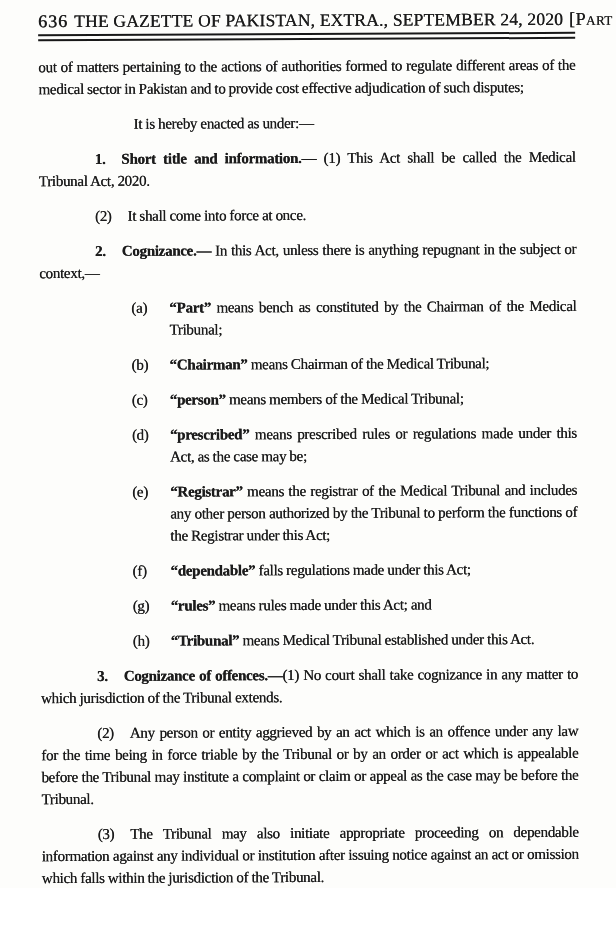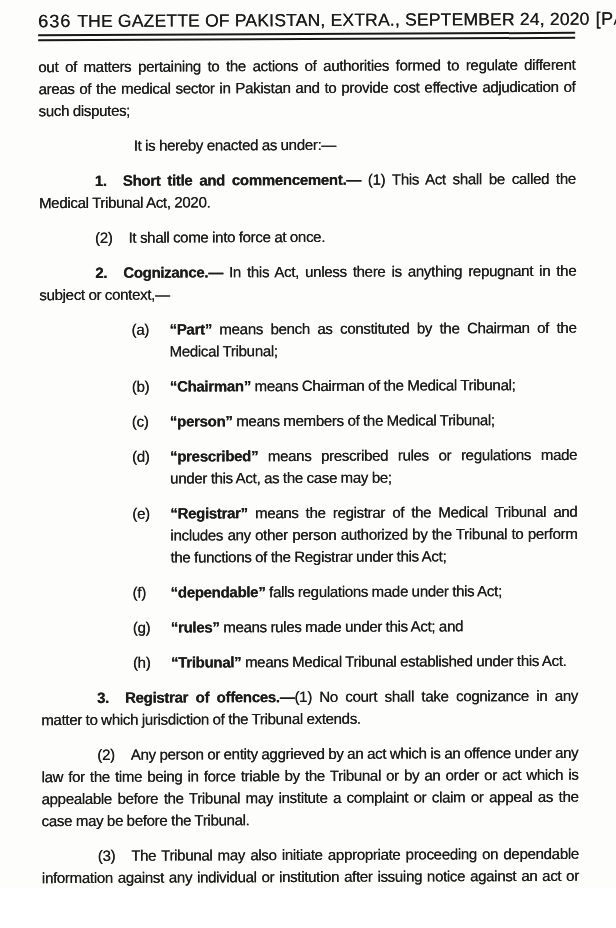--- a/index.html
+++ b/index.html
@@ -1,21 +1,21 @@
 <!DOCTYPE html>
 <html style="--ink: #1c1c1c; --paper: #fdfdfb;"><head>
 <meta charset="utf-8">
 <style>
   html,body{margin:0;padding:0;background:#ffffff;}
   .page{
     position:relative;
     width:616px;height:888px;
     background:var(--paper,#fdfdfb);
     color:var(--ink,#1c1c1c);
-    font-family:Liberation Sans, sans-serif;
+    font-family:Liberation Serif, serif;
     overflow:hidden;
     box-sizing:border-box;
   }
   .inner{
     padding:10px 41px 0 38px;
     transform:rotate(-0.25deg);
     transform-origin:50% 0;
   }
   .masthead{
     display:flex;justify-content:space-between;align-items:baseline;
@@ -59,21 +59,21 @@
       <span class="num">636</span>
       <span class="title">THE GAZETTE OF PAKISTAN, EXTRA., SEPTEMBER 24, 2020</span>
       <span class="part">[Part I</span>
     </div>
 
     <div class="rule-double"></div>
 
     <div class="doc">
         <p class="para flush"><span>out of matters pertaining to the actions of authorities formed to regulate different areas of the medical sector in Pakistan and to provide cost effective adjudication of such disputes;</span></p>
         <p class="para deep"><span>It is hereby enacted as under:—</span></p>
-        <p class="para std"><span class="b gap">1.</span><span class="b">Short title and commencement.—</span><span> (1) This Act shall be called the Medical Tribunal Act, 2020.</span></p>
+        <p class="para std"><span class="b gap">1.</span><span class="b">Short title and information.—</span><span> (1) This Act shall be called the Medical Tribunal Act, 2020.</span></p>
         <p class="para std"><span class="gap">(2)</span><span>It shall come into force at once.</span></p>
         <p class="para std"><span class="b gap">2.</span><span class="b">Cognizance.—</span><span> In this Act, unless there is anything repugnant in the subject or context,—</span></p>
         <div class="def">
           <span class="lab">(a)</span>
           <span class="txt"><span class="b">“Part”</span><span> means bench as constituted by the Chairman of the Medical Tribunal;</span></span>
         </div>
         <div class="def">
           <span class="lab">(b)</span>
           <span class="txt"><span class="b">“Chairman”</span><span> means Chairman of the Medical Tribunal;</span></span>
         </div>
@@ -94,19 +94,19 @@
           <span class="txt"><span class="b">“dependable”</span><span> falls regulations made under this Act;</span></span>
         </div>
         <div class="def">
           <span class="lab">(g)</span>
           <span class="txt"><span class="b">“rules”</span><span> means rules made under this Act; and</span></span>
         </div>
         <div class="def">
           <span class="lab">(h)</span>
           <span class="txt"><span class="b">“Tribunal”</span><span> means Medical Tribunal established under this Act.</span></span>
         </div>
-        <p class="para std"><span class="b gap">3.</span><span class="b">Registrar of offences.—</span><span>(1) No court shall take cognizance in any matter to which jurisdiction of the Tribunal extends.</span></p>
+        <p class="para std"><span class="b gap">3.</span><span class="b">Cognizance of offences.—</span><span>(1) No court shall take cognizance in any matter to which jurisdiction of the Tribunal extends.</span></p>
         <p class="para std"><span class="gap">(2)</span><span>Any person or entity aggrieved by an act which is an offence under any law for the time being in force triable by the Tribunal or by an order or act which is appealable before the Tribunal may institute a complaint or claim or appeal as the case may be before the Tribunal.</span></p>
         <p class="para std"><span class="gap">(3)</span><span>The Tribunal may also initiate appropriate proceeding on dependable information against any individual or institution after issuing notice against an act or omission which falls within the jurisdiction of the Tribunal.</span></p>
       </div>
 
   </div>
 </div>
 
 </body></html>

